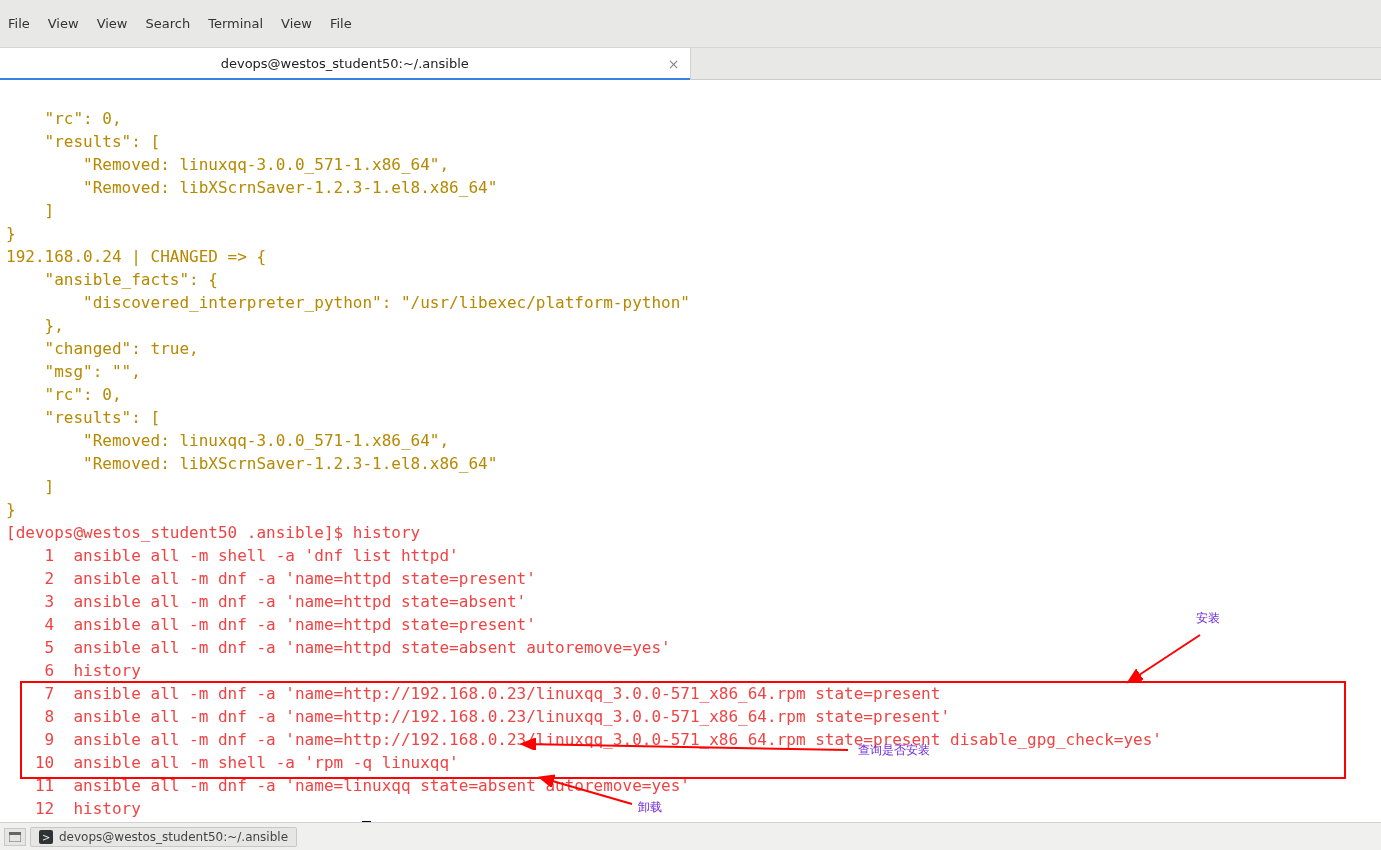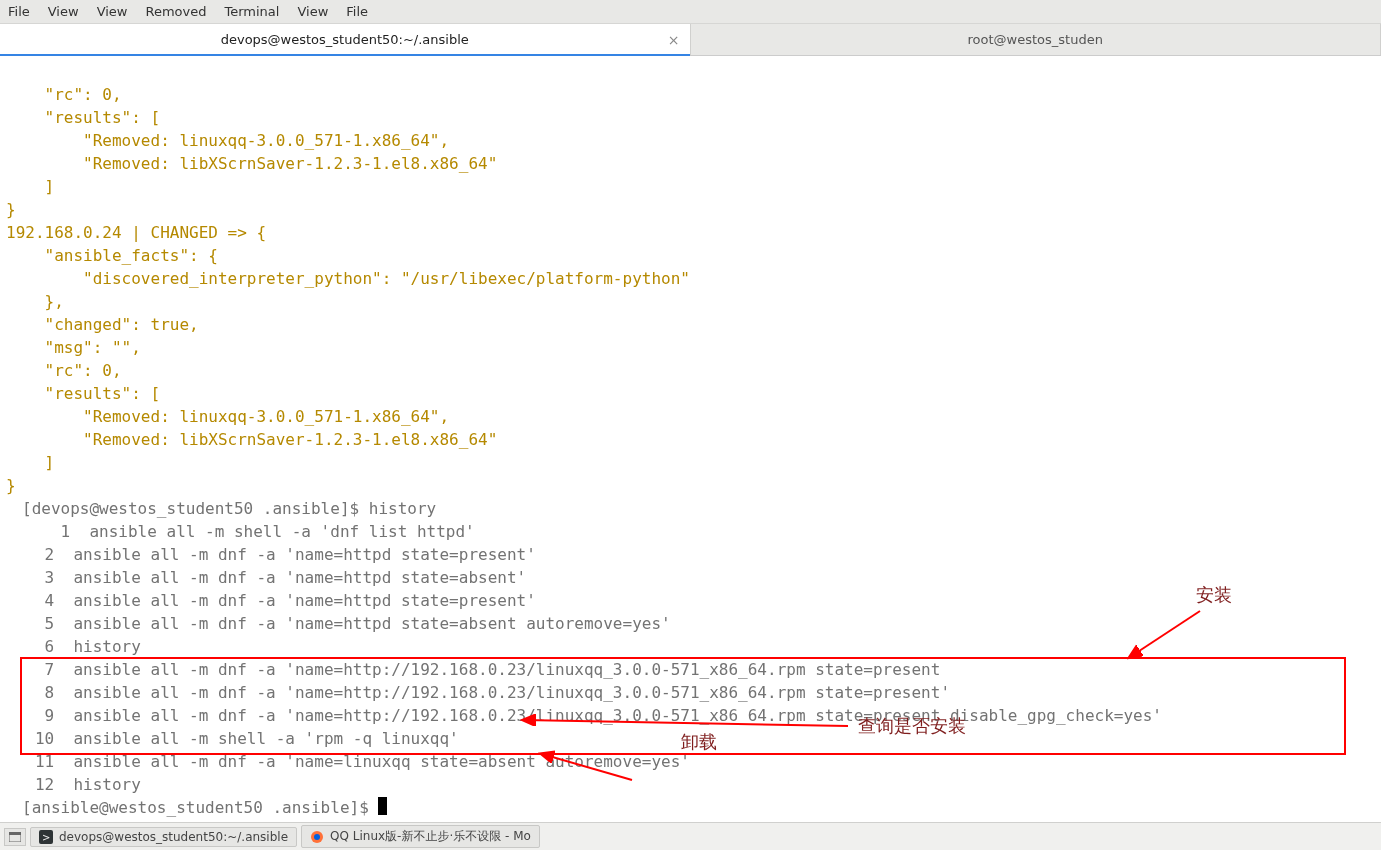--- a/index.html
+++ b/index.html
@@ -9,21 +9,21 @@
     background: #fff;
     color: #333;
     width: 1381px;
     height: 850px;
     overflow: hidden;
     position: relative;
   }
   .menubar {
     background: #e8e8e6;
     border-bottom: 1px solid #d6d6d4;
-    padding: 4px 8px;
+    padding: 16px 8px;
     font-family: "DejaVu Sans", sans-serif;
     font-size: 13px;
     color: #333;
     display: flex;
     gap: 18px;
   }
   .menubar span { cursor: default; }
   .tabbar {
     background: #e8e8e6;
     display: flex;
@@ -62,31 +62,31 @@
   .terminal {
     font-family: "DejaVu Sans Mono", "Liberation Mono", monospace;
     font-size: 16px;
     line-height: 23px;
     padding: 4px 6px 2px 6px;
     background: #fff;
     white-space: pre;
     position: relative;
   }
   .ansible { color: #b58900; } 
-  .normal  { color: #737373; margin-left: 16px; }
+  .normal  { color: #ef4444; }
   .redbox {
     position: absolute;
     border: 2px solid #ff0000;
     pointer-events: none;
   }
   .anno {
     position: absolute;
-    color: #7f1d1d;
-    font-family: "DejaVu Sans", sans-serif;
-    font-size: 18px;
+    color: #6d28d9;
+    font-family: "DejaVu Sans", sans-serif;
+    font-size: 12px;
     pointer-events: none;
   }
   .arrow {
     position: absolute;
     stroke: #ff0000;
     fill: #ff0000;
     pointer-events: none;
   }
   .cursor {
     display: inline-block;
@@ -141,33 +141,30 @@
     font-size: 10px;
   }
 </style>
 </head>
 <body>
 
 <div class="menubar">
   <span>File</span>
   <span>View</span>
   <span>View</span>
-  <span>Removed</span>
+  <span>Search</span>
   <span>Terminal</span>
   <span>View</span>
   <span>File</span>
 </div>
 
 <div class="tabbar">
   <div class="tab active">
     <span>devops@westos_student50:~/.ansible</span>
     <span class="close">×</span>
-  </div>
-  <div class="tab">
-    <span>root@westos_studen</span>
   </div>
 </div>
 
 <div class="terminal">
 <span class="ansible">    "rc": 0,
     "results": [
         "Removed: linuxqq-3.0.0_571-1.x86_64",
         "Removed: libXScrnSaver-1.2.3-1.el8.x86_64"
     ]
 }
@@ -217,21 +214,21 @@
   <svg class="arrow" style="left:516px; top:658px;" width="340" height="20">
     <defs>
         <marker id="ah2" markerWidth="8" markerHeight="8" refX="6" refY="3" orient="auto">
       <path d="M0,0 L7,3 L0,6 Z" fill="#ff0000"></path>
         </marker>
       </defs>
     <line x1="332" y1="12" x2="8" y2="6" stroke="#ff0000" stroke-width="2" marker-end="url(#ah2)"></line>
   </svg>
 
   
-  <div class="anno" style="left:638px; top:674px;margin-left:43px;">卸载</div>
+  <div class="anno" style="left:638px; top:716px;">卸载</div>
   <svg class="arrow" style="left:532px; top:694px;" width="110" height="36">
     <defs>
         <marker id="ah3" markerWidth="8" markerHeight="8" refX="6" refY="3" orient="auto">
       <path d="M0,0 L7,3 L0,6 Z" fill="#ff0000"></path>
         </marker>
       </defs>
     <line x1="100" y1="30" x2="10" y2="4" stroke="#ff0000" stroke-width="2" marker-end="url(#ah3)"></line>
   </svg>
 </div>
 
@@ -246,22 +243,13 @@
   </div>
   <div class="task-btn">
     <span class="task-icon">
       <svg width="14" height="14">
           <rect width="14" height="14" fill="#2e3436" rx="2"></rect>
           <text x="3" y="11" fill="#eee" font-size="10">&gt;</text>
         </svg>
     </span>
     <span>devops@westos_student50:~/.ansible</span>
   </div>
-  <div class="task-btn">
-    <span class="task-icon">
-      <svg width="14" height="14">
-          <circle cx="7" cy="7" r="6" fill="#ff7139"></circle>
-          <circle cx="7" cy="7" r="3" fill="#0060df"></circle>
-        </svg>
-    </span>
-    <span>QQ Linux版-新不止步·乐不设限 - Mo</span>
-  </div>
 </div>
 
 </body></html>

